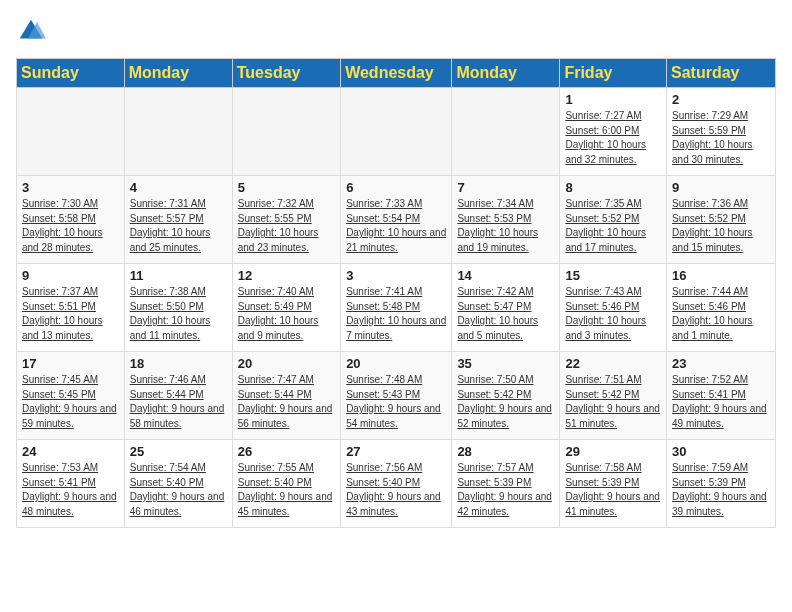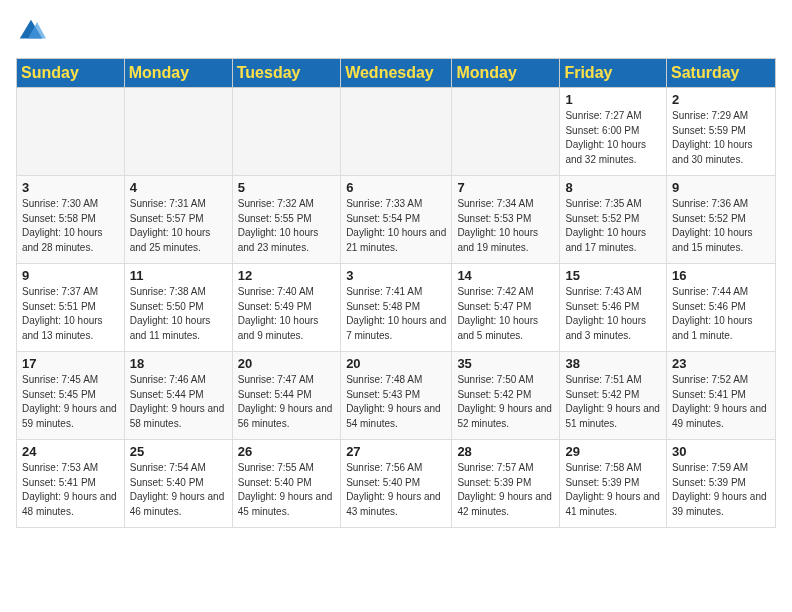--- a/index.html
+++ b/index.html
@@ -83,20 +83,21 @@
       font-size: 13px;
       font-weight: bold;
       color: #222;
       display: block;
       margin-bottom: 2px;
     }
     .day-info {
       color: #333;
       font-size: 10px;
       line-height: 1.45;
+      text-decoration: underline;
     }
   </style>
 </head>
 <body>
 
 <div class="header">
   <div class="logo">
     <svg class="logo-icon" viewBox="0 0 40 40">
       <polygon points="20,5 35,30 5,30" fill="#1a6db5"></polygon>
       <polygon points="28,8 40,30 16,30" fill="#4a9de0" opacity="0.7"></polygon>
@@ -215,21 +216,21 @@
         </td>
         <td>
           <span class="day-num">20</span>
           <div class="day-info">Sunrise: 7:48 AM<br>Sunset: 5:43 PM<br>Daylight: 9 hours and 54 minutes.</div>
         </td>
         <td>
           <span class="day-num">35</span>
           <div class="day-info">Sunrise: 7:50 AM<br>Sunset: 5:42 PM<br>Daylight: 9 hours and 52 minutes.</div>
         </td>
         <td>
-          <span class="day-num">38</span>
+          <span class="day-num">22</span>
           <div class="day-info">Sunrise: 7:51 AM<br>Sunset: 5:42 PM<br>Daylight: 9 hours and 51 minutes.</div>
         </td>
         <td>
           <span class="day-num">23</span>
           <div class="day-info">Sunrise: 7:52 AM<br>Sunset: 5:41 PM<br>Daylight: 9 hours and 49 minutes.</div>
         </td>
       </tr>
       <tr>
         <td>
           <span class="day-num">24</span>

